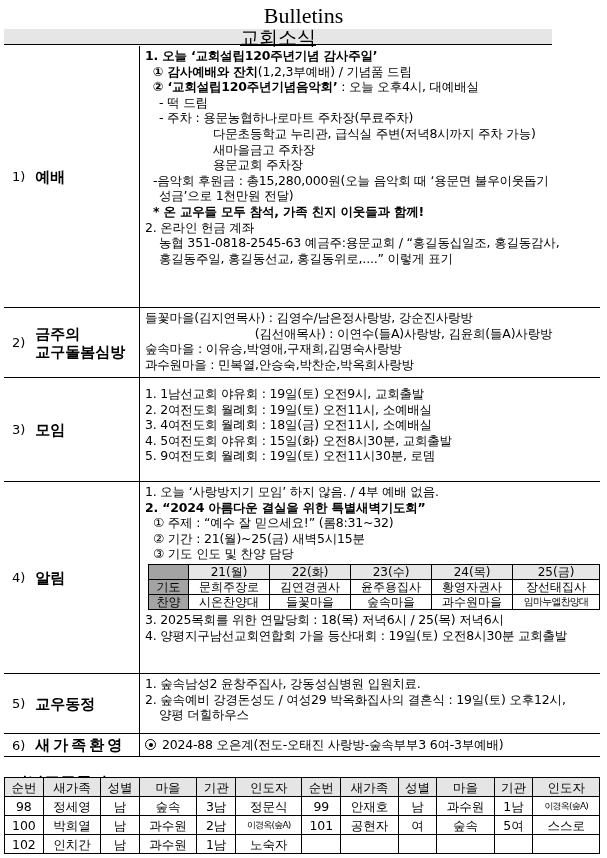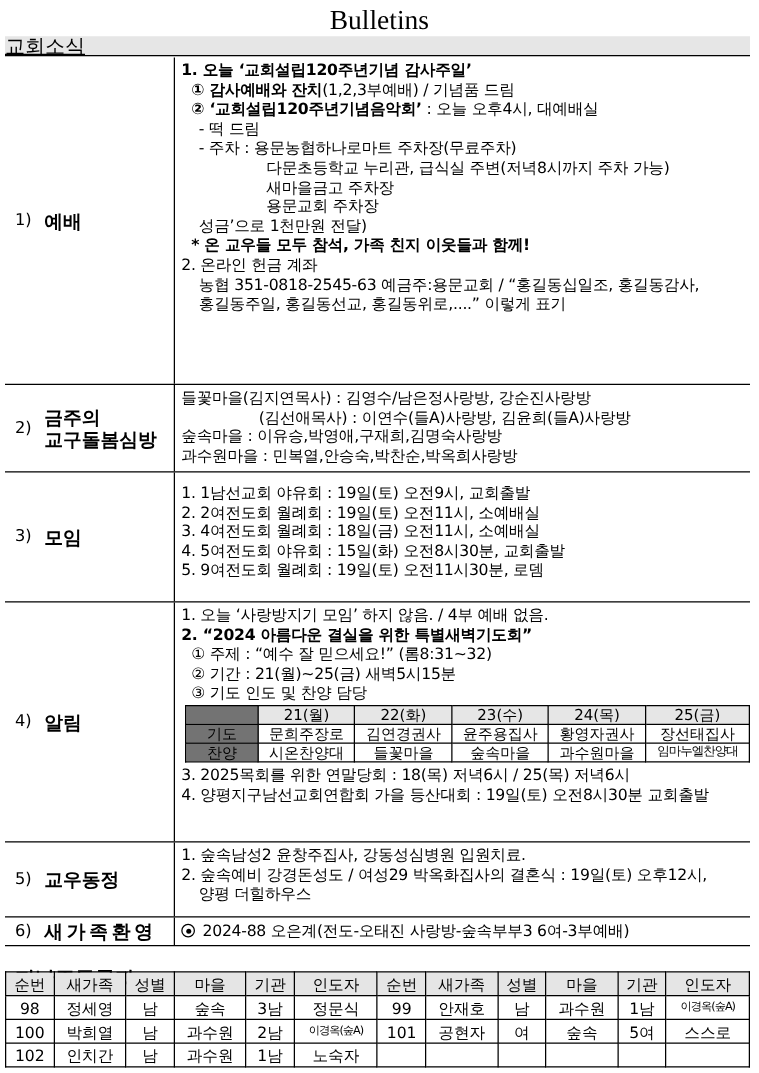--- a/index.html
+++ b/index.html
@@ -1,40 +1,40 @@
 <!DOCTYPE html>
 <html><head>
 <meta charset="utf-8">
 <style>
   * { box-sizing: border-box; margin: 0; padding: 0; }
   html, body { width: 607px; height: 858px; background: #ffffff; overflow: hidden; }
   body { font-family: "DejaVu Sans", "Liberation Sans", sans-serif; color: #000; font-size: 12.5px; position: relative; }
 
   .title { position: absolute; top: 4px; left: 0; width: 607px; text-align: center;
            font-family: "Liberation Serif", "DejaVu Serif", serif; font-size: 22px; line-height: 24px; }
-  .section-head { position: absolute; top: 29px; left: 4px; width: 596px; height: 16px; background: #e6e6e6;
-                  text-align: left; font-size: 16px; line-height: 16px; border-bottom: 1.5px solid #000; }
+  .section-head { position: absolute; top: 29px; left: 4px; width: 548px; height: 16px; background: #e6e6e6;
+                  text-align: center; font-size: 19px; line-height: 16px; border-bottom: 1.5px solid #000; }
   .section-head span { text-decoration: underline; }
 
   .row { position: absolute; left: 4px; width: 596px; border-bottom: 1.5px solid #000; }
   .row .label { position: absolute; left: 0; top: 0; bottom: 0; width: 135px; display: flex; align-items: center; padding-left: 8px; }
   .row .label .num { font-size: 13px; margin-right: 10px; }
   .row .label .name { font-weight: bold; font-size: 15px; line-height: 18px; }
   .row .content { position: absolute; left: 135px; top: 0; bottom: 0; right: 0; border-left: 1.5px solid #000; padding: 2px 0 0 5px; }
   .line { font-size: 12.5px; line-height: 15.6px; white-space: nowrap; letter-spacing: -0.2px; }
   .b { font-weight: bold; }
   .i1 { padding-left: 8px; }
   .i2 { padding-left: 14px; }
   .i3 { padding-left: 68px; }
-  .i4 { padding-left: 62px; }
+  .i4 { padding-left: 62px; text-align: center; }
 
   table.prayer { border-collapse: collapse; margin: 2px 0 2px 3px; width: 452px; }
   table.prayer td { border: 1px solid #000; text-align: center; font-size: 12px; height: 15px; line-height: 14px; padding: 0; }
   table.prayer td.hd { background: #e6e6e6; }
-  table.prayer td.rowhd { background: #737373; width: 58px; font-family: Liberation Serif, serif; }
+  table.prayer td.rowhd { background: #a3a3a3; width: 40px; font-family: Liberation Serif, serif; }
 
   .reg-title { position: absolute; top: 774px; left: 12px; font-weight: bold; font-size: 16px; line-height: 18px; }
   table.reg { position: absolute; top: 777px; left: 4px; width: 596px; border-collapse: collapse; }
   table.reg td { border: 1px solid #000; text-align: center; font-size: 12.5px; height: 19px; line-height: 17px; padding: 0; }
   table.reg tr.hd td { background: #e5e5e5; }
   table.reg td.small { font-size: 9px; letter-spacing: -0.8px; }
   .radio { display: inline-block; width: 11px; height: 11px; border: 1px solid #000; border-radius: 50%; position: relative; vertical-align: -1px; margin-right: 6px; }
   .radio::after { content: ""; position: absolute; left: 2.5px; top: 2.5px; width: 4px; height: 4px; background: #000; border-radius: 50%; }
 </style>
 </head>
@@ -50,20 +50,21 @@
   </div>
   <div class="content">
     <div class="line b">1. 오늘 ‘교회설립120주년기념 감사주일’</div>
     <div class="line i1"><span class="b">① 감사예배와 잔치</span><span>(1,2,3부예배) / 기념품 드림</span></div>
     <div class="line i1"><span class="b">② ‘교회설립120주년기념음악회’</span><span> : 오늘 오후4시, 대예배실</span></div>
     <div class="line i2">- 떡 드림</div>
     <div class="line i2">- 주차 : 용문농협하나로마트 주차장(무료주차)</div>
     <div class="line i3">다문초등학교 누리관, 급식실 주변(저녁8시까지 주차 가능)</div>
     <div class="line i3">새마을금고 주차장</div>
     <div class="line i3">용문교회 주차장</div>
+    <div class="line i1">-음악회 후원금 : 총15,280,000원(오늘 음악회 때 ‘용문면 불우이웃돕기</div>
     <div class="line i2">성금’으로 1천만원 전달)</div>
     <div class="line i1 b">* 온 교우들 모두 참석, 가족 친지 이웃들과 함께!</div>
     <div class="line">2. 온라인 헌금 계좌</div>
     <div class="line i2">농협 351-0818-2545-63 예금주:용문교회 / “홍길동십일조, 홍길동감사,</div>
     <div class="line i2">홍길동주일, 홍길동선교, 홍길동위로,....” 이렇게 표기</div>
   </div>
 </div>
 
 <div class="row" style="top:308px;height:70px;">
   <div class="label">

